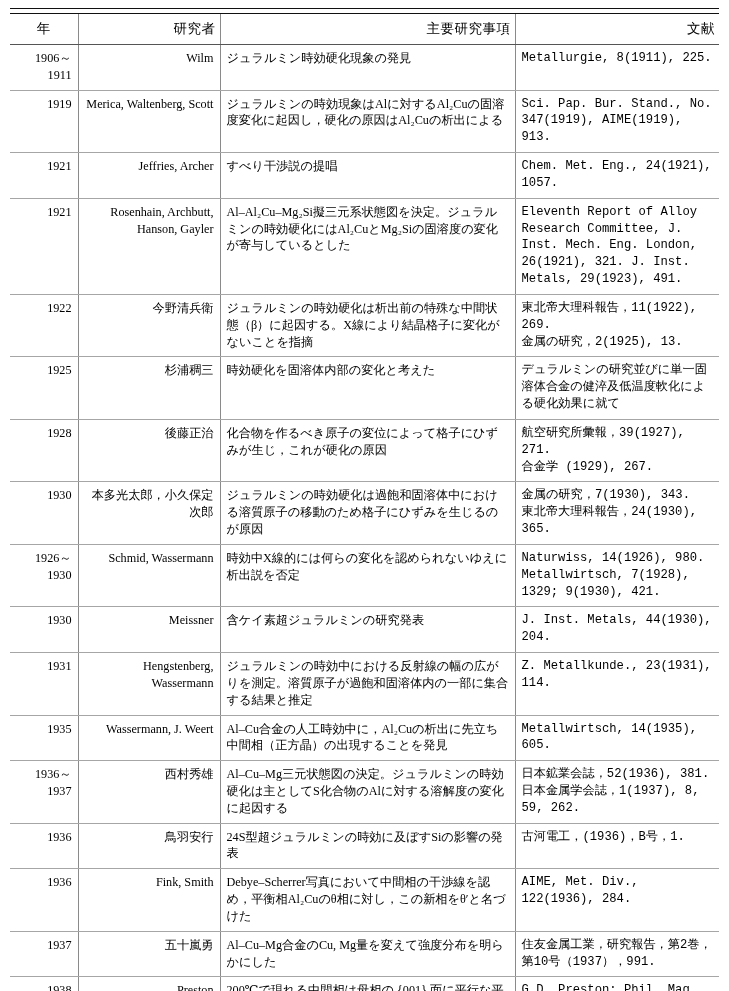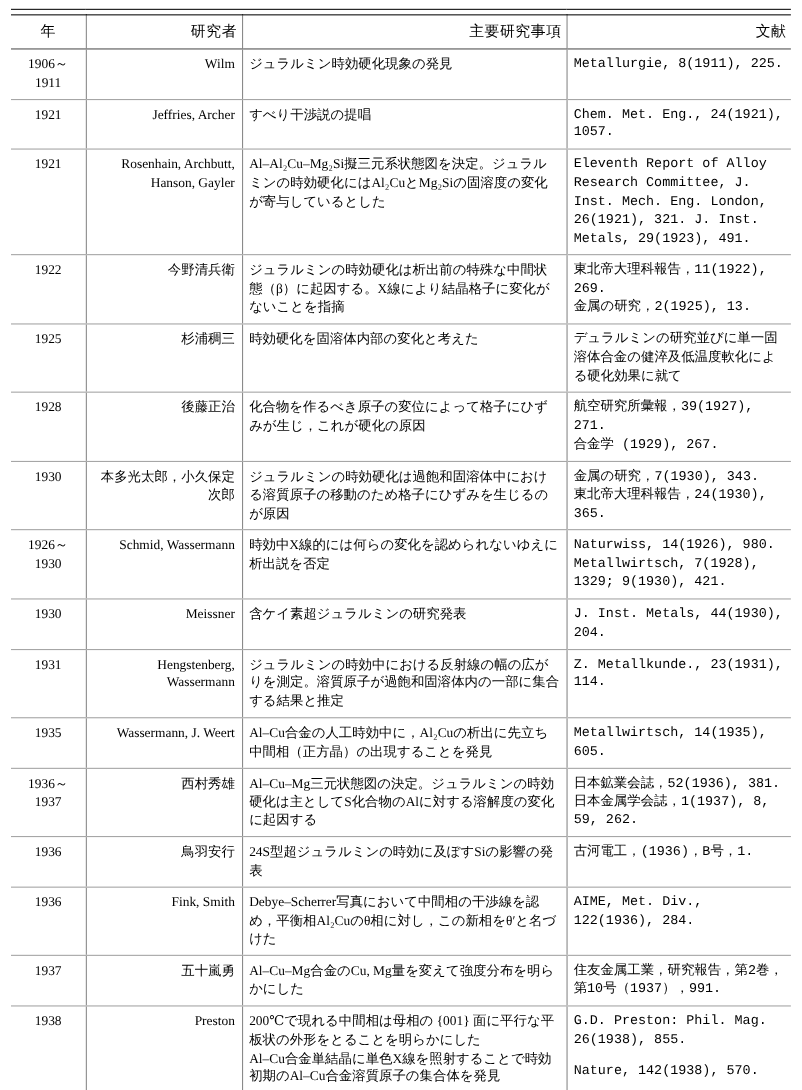--- a/index.html
+++ b/index.html
@@ -57,21 +57,21 @@
     vertical-align:top;
     border-bottom:1px solid #a6a6a6;
   }
   table.history tbody tr:last-child td{
     border-bottom:1.2px solid #555;
   }
   table.history tbody td.sep{
     border-left:1px solid #8a8a8a;
   }
   td.year{
-    text-align:center;
+    text-align:right;
     white-space:pre-line;
     font-family:"Liberation Serif","DejaVu Serif",serif;
   }
   td.researcher{
     text-align:right;
   }
   td.topic{
     text-align:left;
     margin-left:40px;
   }
@@ -110,20 +110,30 @@
           <td class="year"><span class="line">1906～</span><span class="line">1911</span></td>
           <td class="researcher sep">Wilm</td>
           <td class="topic sep">
             <span class="line">ジュラルミン時効硬化現象の発見</span>
           </td>
           <td class="ref sep">
             <span class="line">Metallurgie, 8(1911), 225.</span>
           </td>
         </tr>
         <tr>
+          <td class="year"><span class="line">1919</span></td>
+          <td class="researcher sep">Merica, Waltenberg, Scott</td>
+          <td class="topic sep">
+            <span class="line">ジュラルミンの時効現象はAlに対するAl₂Cuの固溶度変化に起因し，硬化の原因はAl₂Cuの析出による</span>
+          </td>
+          <td class="ref sep">
+            <span class="line">Sci. Pap. Bur. Stand., No. 347(1919), AIME(1919), 913.</span>
+          </td>
+        </tr>
+        <tr>
           <td class="year"><span class="line">1921</span></td>
           <td class="researcher sep">Jeffries, Archer</td>
           <td class="topic sep">
             <span class="line">すべり干渉説の提唱</span>
           </td>
           <td class="ref sep">
             <span class="line">Chem. Met. Eng., 24(1921), 1057.</span>
           </td>
         </tr>
         <tr>

